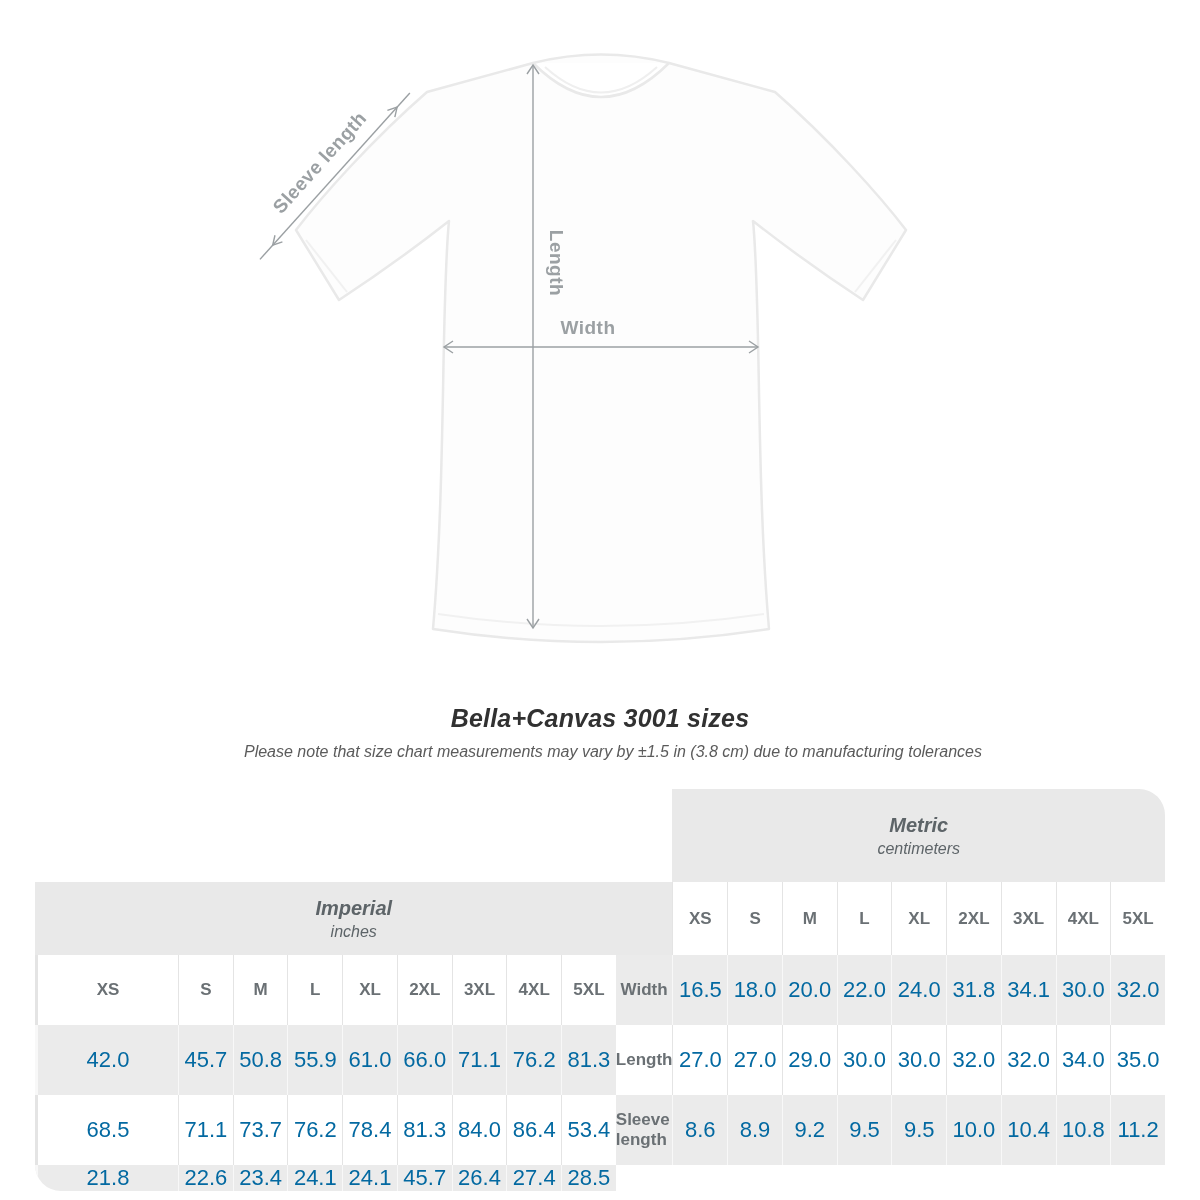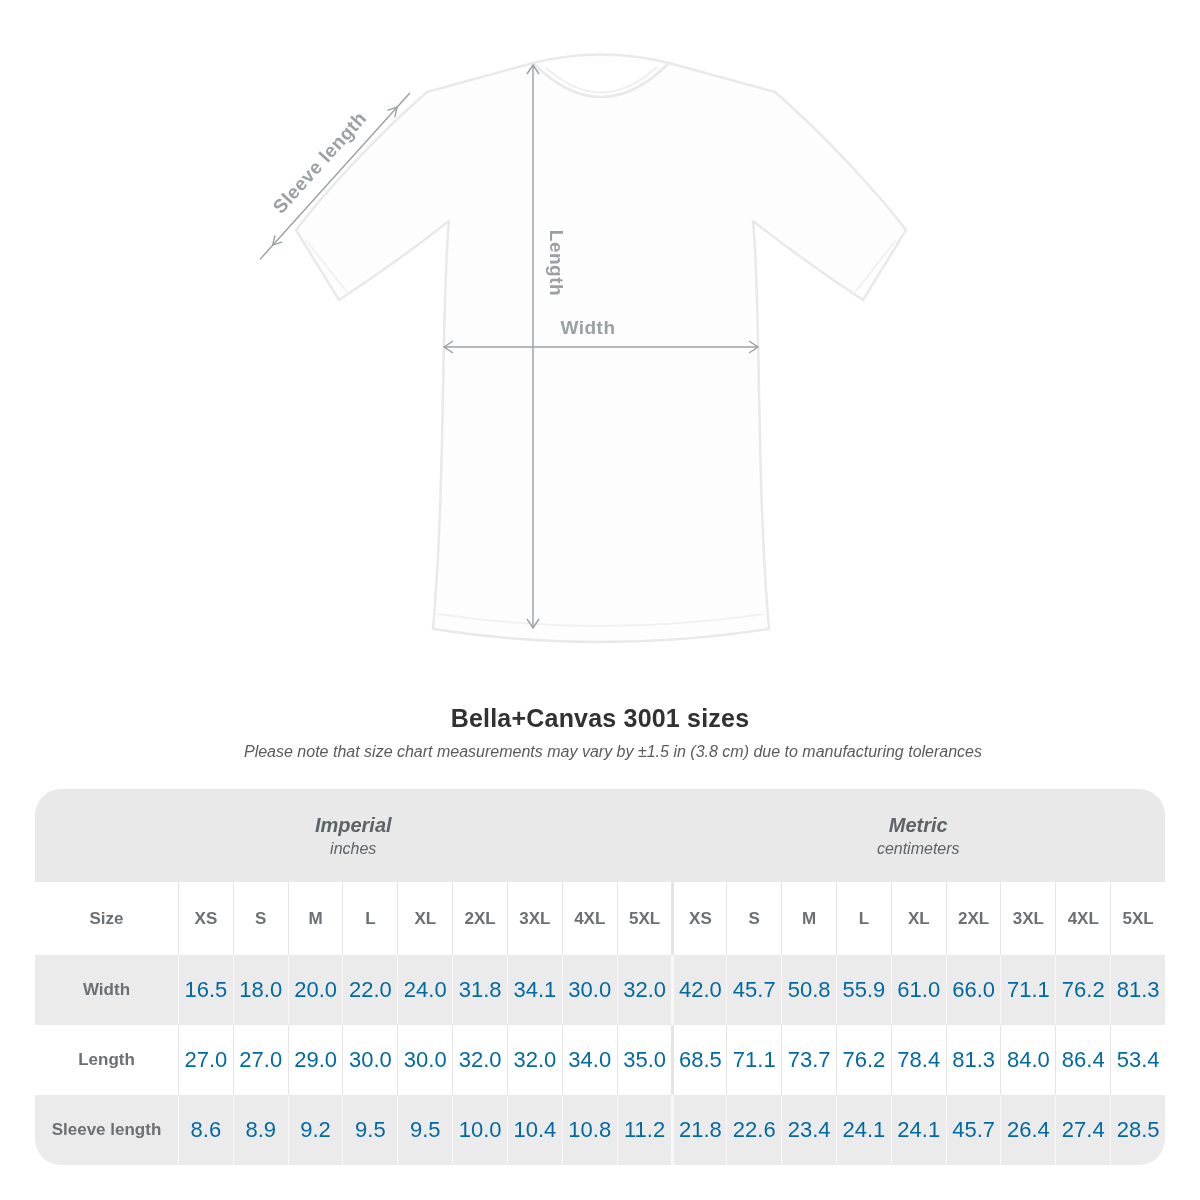--- a/index.html
+++ b/index.html
@@ -10,21 +10,21 @@
 
   
   .diagram { width: 1200px; height: 688px; position: relative; }
   .diagram svg { display: block; }
 
   .ann-label { fill: #9ba0a3; font-weight: 700; font-size: 19px; letter-spacing: .5px; }
   .ann-line  { stroke: #9ba0a3; stroke-width: 1.4; fill: none; }
 
   
   .title { text-align: center; color: #313131; font-size: 25px; font-weight: 700;
-           margin-top: 16px; letter-spacing: .2px; }
+           margin-top: 16px; letter-spacing: .2px; font-style: italic; }
   .subtitle { text-align: center; color: #5b5b5b; font-size: 16px; font-style: italic;
               margin-top: 10px; padding-left: 26px; }
 
   
   .sizetable {
     width: 1130px; margin: 28px auto 0 auto;
     display: grid;
     grid-template-columns: 143px repeat(18, 1fr);
     grid-template-rows: 93px 73px 70px 70px 70px;
     border-radius: 26px; overflow: hidden; background: #ffffff;
@@ -97,30 +97,29 @@
         <polyline class="ann-line" points="178,-5 187,0 178,5"></polyline>
         <text class="ann-label" x="94" y="-14" text-anchor="middle">Sleeve length</text>
       </g>
     </svg>
   </div>
 
   <div class="title">Bella+Canvas 3001 sizes</div>
   <div class="subtitle">Please note that size chart measurements may vary by ±1.5 in (3.8 cm) due to manufacturing tolerances</div>
 
   <div class="sizetable">
+    <div class="band band-right">
+      <div class="gname">Metric</div>
+      <div class="gunit">centimeters</div>
+    </div>
     <div class="band band-left">
       <div class="gname">Imperial</div>
       <div class="gunit">inches</div>
     </div>
-    <div class="band band-right">
-      <div class="gname">Metric</div>
-      <div class="gunit">centimeters</div>
-    </div>
 
-  <div class="cell nol sizehead">Size</div>
       <div class="cell sizehead">XS</div>
       <div class="cell sizehead">S</div>
       <div class="cell sizehead">M</div>
       <div class="cell sizehead">L</div>
       <div class="cell sizehead">XL</div>
       <div class="cell sizehead">2XL</div>
       <div class="cell sizehead">3XL</div>
       <div class="cell sizehead">4XL</div>
       <div class="cell sizehead">5XL</div>
       <div class="cell sizehead mstart">XS</div>

